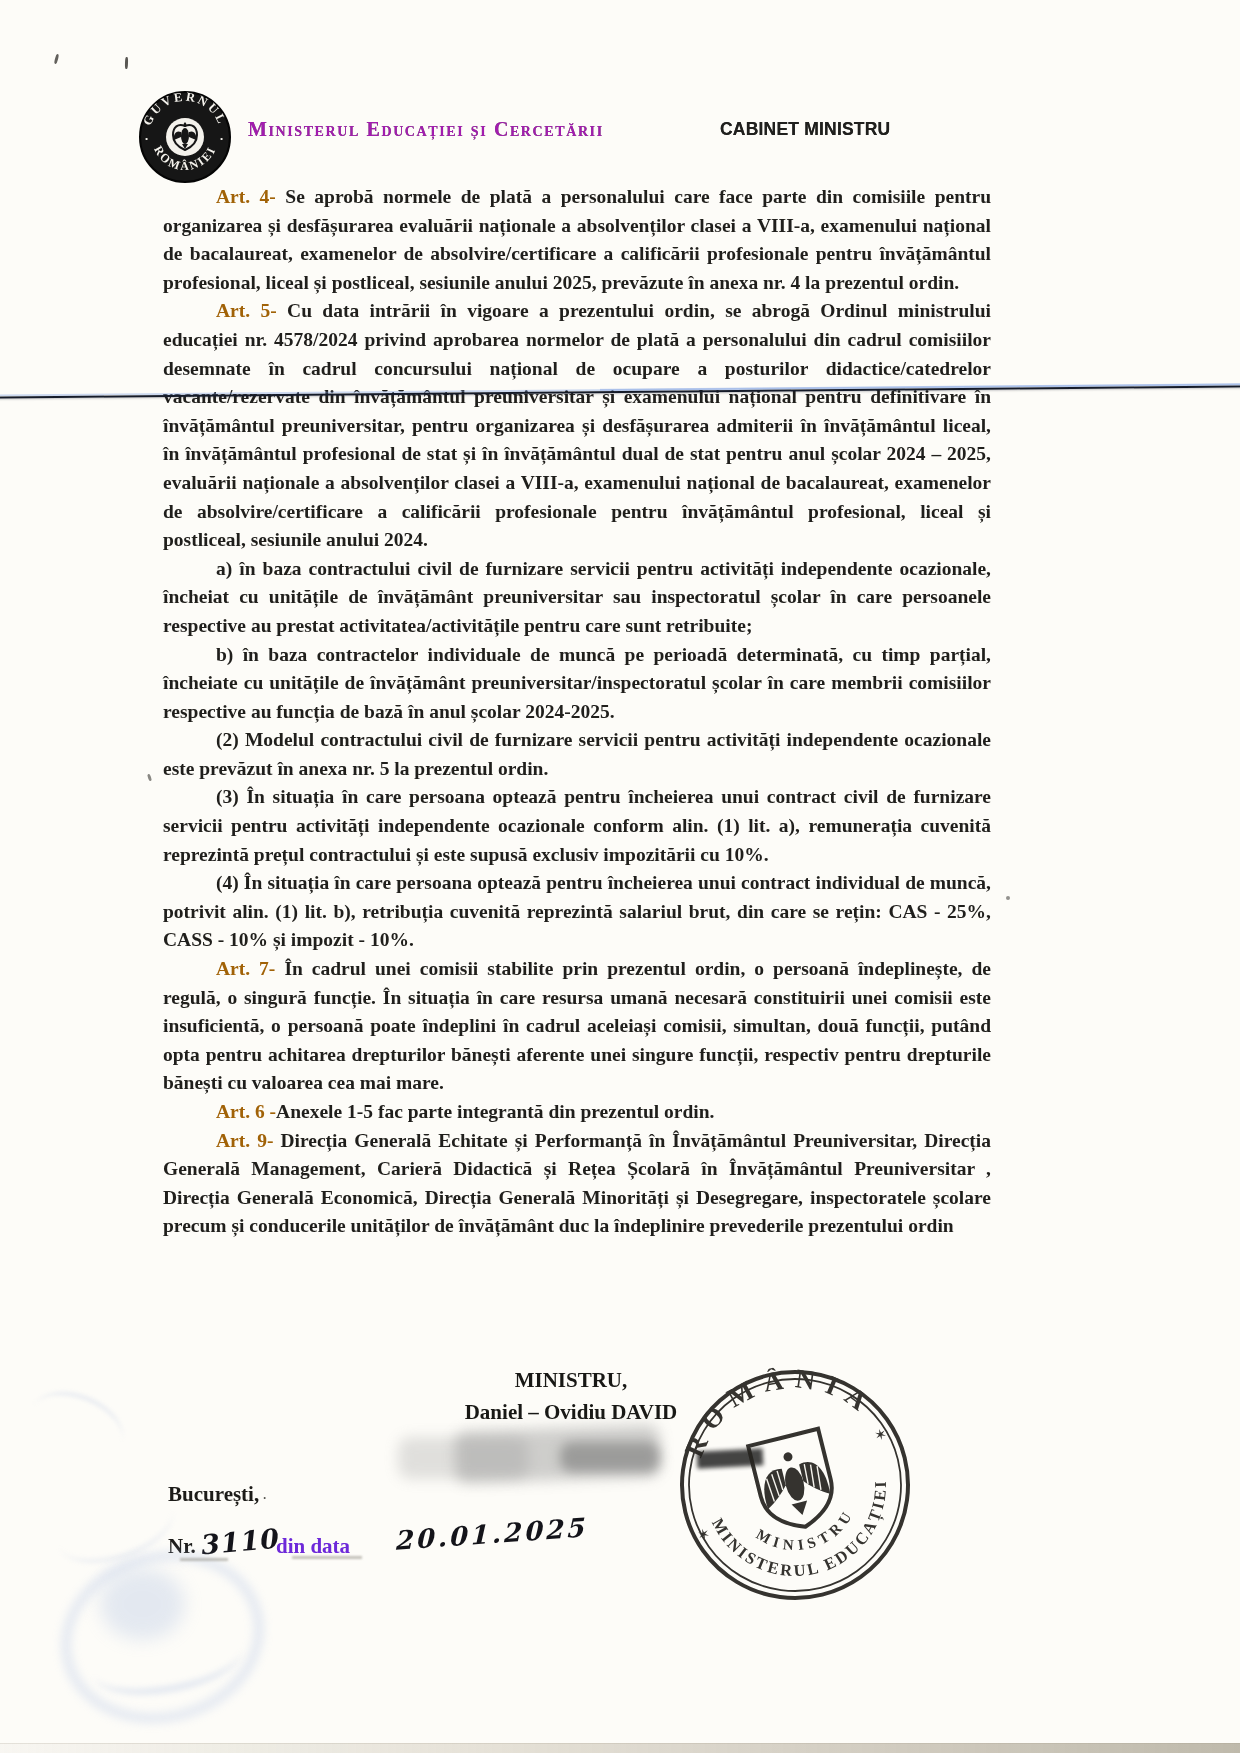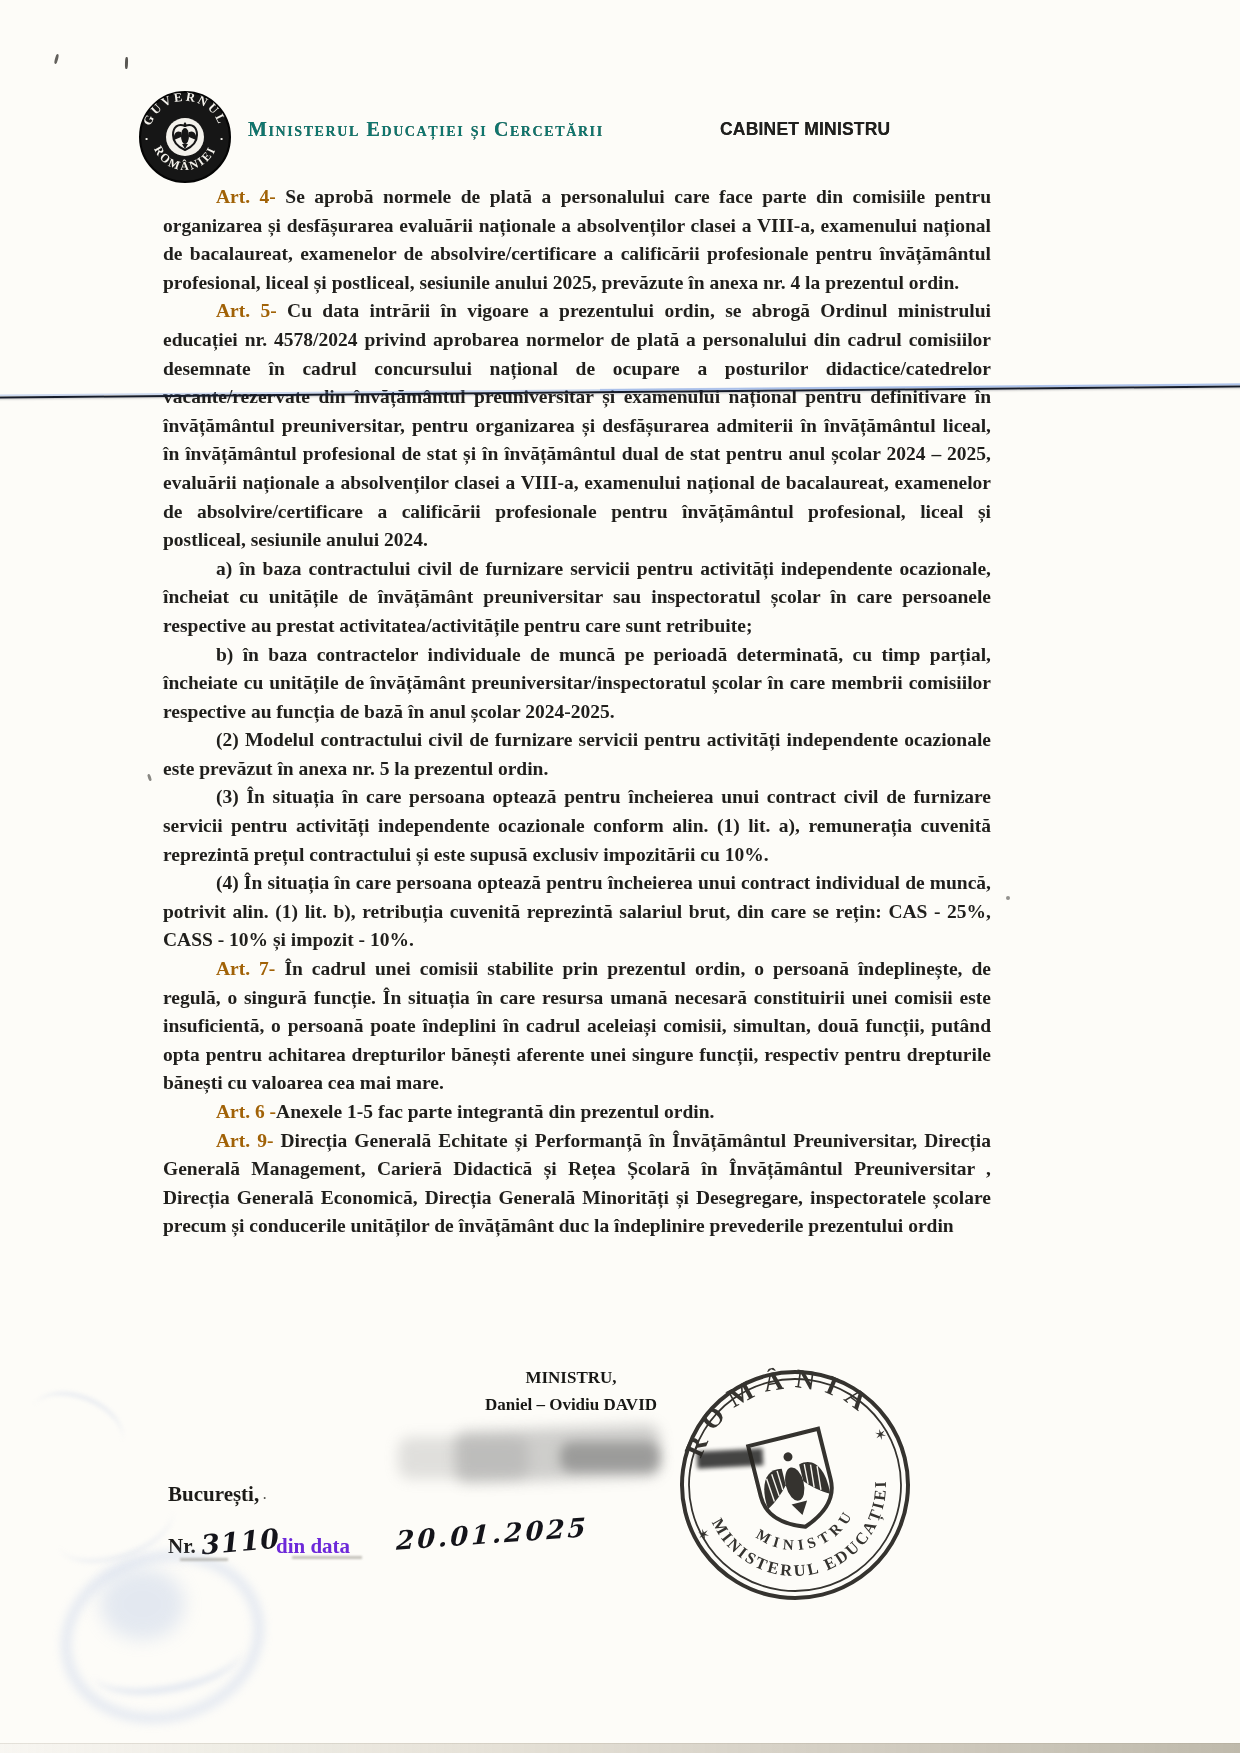--- a/index.html
+++ b/index.html
@@ -6,21 +6,21 @@
   .page{
     position:relative;width:1240px;height:1753px;margin:0 auto;
     background:#fdfcf8;overflow:hidden;
     font-family:"Liberation Serif", serif;color:#1e1d1a;
   }
   
   .logo{position:absolute;left:139px;top:91px;width:92px;height:92px;}
   .ministry-title{
     position:absolute;left:248px;top:118px;
     font-variant:small-caps;font-weight:bold;font-size:20px;letter-spacing:1.6px;
-    color:#0f766e;text-shadow:0 0 .6px #6b6a62;
+    color:#a21caf;text-shadow:0 0 .6px #6b6a62;
   }
   .cabinet-title{
     position:absolute;left:688px;top:119px;
     font-family:"Liberation Sans", sans-serif;font-weight:bold;font-size:17.5px;
     letter-spacing:.2px;color:#20201e;text-shadow:0 0 .6px #3a3a38;margin-left:32px;
   }
   
   .doc-body{
     position:absolute;left:163px;top:183px;width:828px;
     font-size:19.5px;line-height:28.6px;font-weight:bold;
@@ -34,21 +34,21 @@
     border-top:2.5px solid #151b29;transform:rotate(-0.5deg);
     box-shadow:0 -2px 0 rgba(125,160,225,.38), 0 1px 2px rgba(22,28,44,.25);
   }
   .fold-line-blue{
     position:absolute;left:600px;top:386px;width:648px;height:0;
     border-top:2px solid rgba(130,165,228,.45);transform:rotate(-0.5deg);filter:blur(.5px);
   }
   
   .sig-block{
     position:absolute;left:452px;top:1368px;width:238px;text-align:center;
-    font-weight:bold;font-size:17px;color:#181815;
+    font-weight:bold;font-size:21px;color:#181815;
   }
   .sig-name{margin-top:7px;white-space:nowrap;font-family:Liberation Serif, serif;}
   .sig-blur{position:absolute;border-radius:12px;}
   .blur1{left:398px;top:1437px;width:130px;height:42px;background:#9e9e9e;opacity:.30;filter:blur(7px);}
   .blur2{left:455px;top:1428px;width:205px;height:52px;background:#8f8f8f;opacity:.42;filter:blur(7px);transform:rotate(-2deg);}
   .blur3{left:560px;top:1442px;width:100px;height:30px;background:#6a6a6a;opacity:.5;filter:blur(6px);}
   .sig-stroke{
     position:absolute;left:697px;top:1450px;width:66px;height:17px;background:#2b2b2b;
     opacity:.88;filter:blur(2px);transform:rotate(-3deg);
   }

